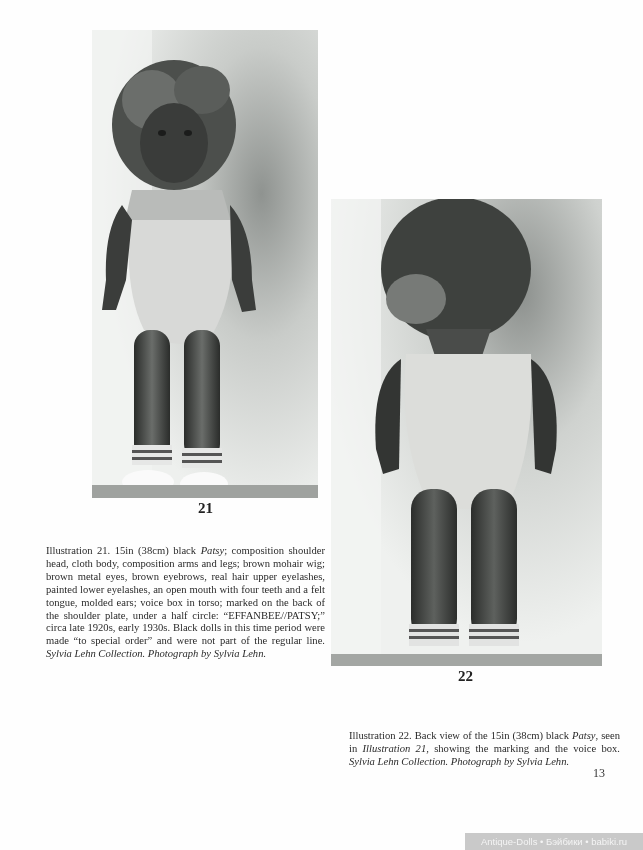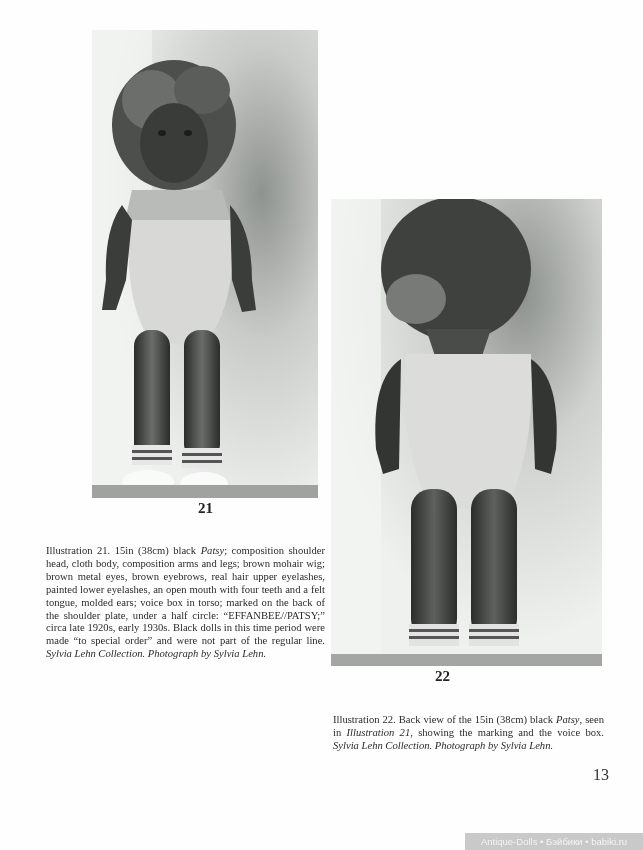--- a/index.html
+++ b/index.html
@@ -4,26 +4,26 @@
 <style>
   html, body { margin:0; padding:0; }
   body { width:643px; height:850px; background:#fefefe; position:relative; overflow:hidden;
          font-family:"Liberation Serif","DejaVu Serif",serif; color:#222; }
   .photo { position:absolute; overflow:hidden; }
   .photo svg { display:block; width:100%; height:100%; }
   #photo21 { left:92px; top:30px; width:226px; height:468px; }
   #photo22 { left:331px; top:199px; width:271px; height:467px; }
   .fignum { position:absolute; font-family:"Liberation Serif",serif; font-weight:bold; font-size:15px; color:#222; }
   #num21 { left:174px; top:500px;margin-left:24px; }
-  #num22 { left:435px; top:668px; }
+  #num22 { left:458px; top:668px; }
   .caption { position:absolute; font-size:10.6px; line-height:12.9px; text-align:justify; color:#2a2a2a; }
   #cap21 { left:46px; top:545px; width:279px; }
   #cap22 { left:333px; top:714px; width:271px; }
   .caption b { font-weight:normal; }
-  .pageno { position:absolute; left:593px; top:766px; font-size:16px; color:#333; }
+  .pageno { position:absolute; left:593px; top:766px; font-size:12px; color:#333; }
   .watermark { position:absolute; left:465px; top:833px; width:178px; height:17px; background:#c9c9c9;
                color:#f4f4f4; font-family:"Liberation Sans",sans-serif; font-size:9.5px; line-height:17px; text-align:center; }
 </style>
 </head>
 <body>
 
 <div class="photo" id="photo21" title="Front view of 15in black Patsy doll with curly mohair wig, cloth body, composition arms and legs, striped socks and white shoes">
   <svg viewBox="0 0 226 468" preserveAspectRatio="none">
     <defs>
       <radialGradient id="wall21" cx="75%" cy="35%" r="70%">
@@ -108,16 +108,16 @@
     <rect x="138" y="425" width="50" height="22" fill="#e2e3e2"></rect>
     <rect x="138" y="430" width="50" height="3" fill="#555"></rect>
     <rect x="138" y="437" width="50" height="3" fill="#555"></rect>
     <rect x="0" y="455" width="271" height="12" fill="#a3a6a3"></rect>
   </svg>
 </div>
 <div class="fignum" id="num22">22</div>
 
 <p class="caption" id="cap21" style="margin:0;"><b>Illustration 21.</b><span> 15in (38cm) black </span><i>Patsy</i><span>; composition shoulder head, cloth body, composition arms and legs; brown mohair wig; brown metal eyes, brown eyebrows, real hair upper eyelashes, painted lower eyelashes, an open mouth with four teeth and a felt tongue, molded ears; voice box in torso; marked on the back of the shoulder plate, under a half circle: “EFFANBEE//PATSY;” circa late 1920s, early 1930s. Black dolls in this time period were made “to special order” and were not part of the regular line. </span><i>Sylvia Lehn Collection. Photograph by Sylvia Lehn.</i></p>
 
-<p class="caption" id="cap22" style="margin:0;"><b>Illustration 22.</b><span> Back view of the 15in (38cm) black </span><i>Patsy</i><span>, seen in </span><i>Illustration 21</i><span>, showing the marking and the voice box. </span><i>Sylvia Lehn Collection. Photograph by Sylvia Lehn.</i></p>
+<p class="caption" id="cap22" style="margin:16px;"><b>Illustration 22.</b><span> Back view of the 15in (38cm) black </span><i>Patsy</i><span>, seen in </span><i>Illustration 21</i><span>, showing the marking and the voice box. </span><i>Sylvia Lehn Collection. Photograph by Sylvia Lehn.</i></p>
 
 <div class="pageno">13</div>
 <div class="watermark">Antique-Dolls • Бэйбики • babiki.ru</div>
 
 </body></html>

